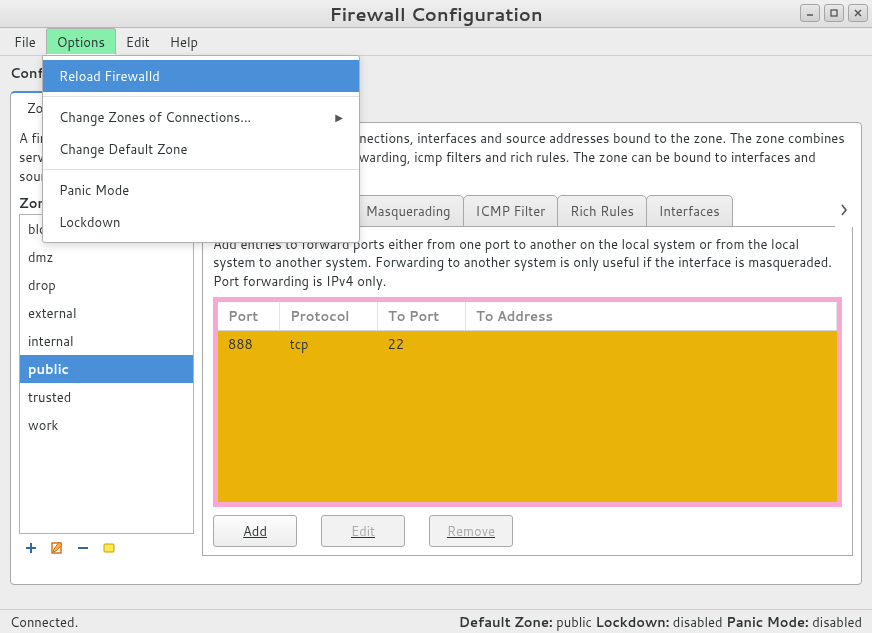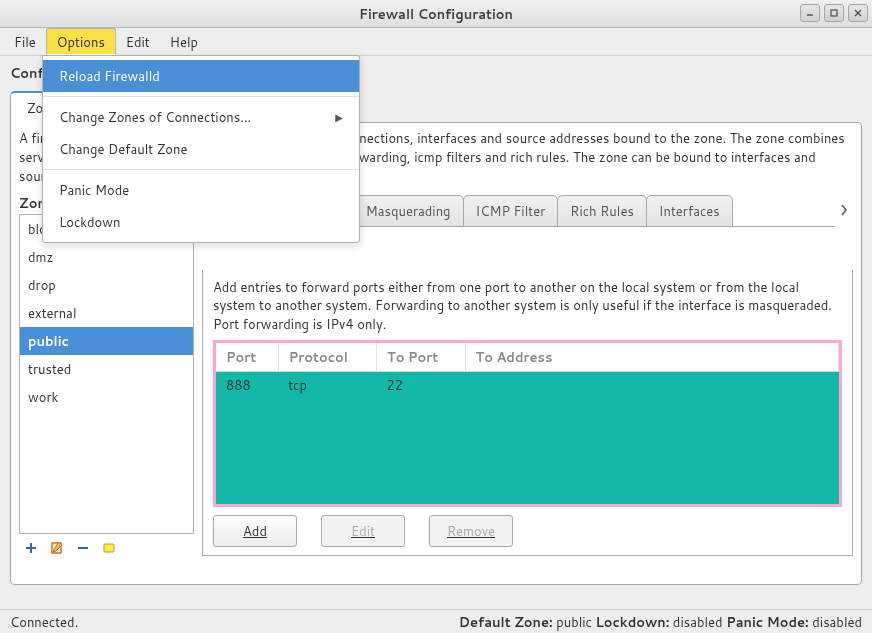--- a/index.html
+++ b/index.html
@@ -1,28 +1,28 @@
 <!DOCTYPE html>
 <html><head>
 <meta charset="utf-8">
 <style>
   * { box-sizing: border-box; margin: 0; padding: 0; }
   body { font-family: "Cantarell", "DejaVu Sans", sans-serif; font-size: 13px; color: #2e3436; background: #ededed; width: 872px; height: 633px; overflow: hidden; }
   
   
   .titlebar { height: 28px; background: linear-gradient(#f0f0f0,#dfdfdf); border-bottom:1px solid #b8b8b8; display:flex; align-items:center; position:relative; }
-  .titlebar .title { position:absolute; left:0; right:0; text-align:center; font-weight:bold; font-size:13px; color:#3c3c3c; }
+  .titlebar .title { position:absolute; left:0; right:0; text-align:center; font-weight:bold; font-size:18px; color:#3c3c3c; }
   .titlebar .controls { position:absolute; right:4px; top:4px; display:flex; gap:4px; }
   .win-btn { width:20px; height:18px; background:linear-gradient(#e8e8e8,#d0d0d0); border:1px solid #a5a5a5; border-radius:3px; display:flex; align-items:center; justify-content:center; color:#555; cursor:pointer; }
   .win-btn svg { width:10px; height:10px; }
 
   
   .menubar { height:28px; background:#ededed; display:flex; align-items:stretch; padding:0 4px; border-bottom:1px solid #d0d0d0; }
   .menu-item { padding:0 10px; display:flex; align-items:center; cursor:pointer; }
-  .menu-item.open { background:#fde047; border:1px solid #b0b0b0; border-bottom:1px solid #fff; border-radius:3px 3px 0 0; position:relative; z-index:20; }
+  .menu-item.open { background:#86efac; border:1px solid #b0b0b0; border-bottom:1px solid #fff; border-radius:3px 3px 0 0; position:relative; z-index:20; }
   
   
   .dropdown { position:absolute; left:42px; top:55px; width:318px; background:#fff; border:1px solid #b0b0b0; border-radius:0 3px 3px 3px; box-shadow:0 3px 8px rgba(0,0,0,0.15); z-index:19; padding:4px 0; }
   .dropdown .dd-item { padding:7px 16px; display:flex; align-items:center; justify-content:space-between; cursor:pointer; }
   .dropdown .dd-item.selected { background:#4a90d9; color:#fff; }
   .dropdown .dd-sep { height:1px; background:#e0e0e0; margin:4px 0; }
   .dd-arrow { font-size:10px; color:#555; }
 
   
   .config-row { padding:8px 10px 4px; font-size:13px; }
@@ -47,23 +47,23 @@
   .tb-ico { width:16px; height:16px; display:flex; align-items:center; justify-content:center; cursor:pointer; }
 
   
   .right-col { flex:1; display:flex; flex-direction:column; }
   .inner-tab-row { display:flex; align-items:center; position:relative; }
   .scroll-arrow { width:18px; height:30px; display:flex; align-items:center; justify-content:center; color:#555; cursor:pointer; }
   .inner-tabs-wrap { flex:1; overflow:hidden; position:relative; border-bottom:1px solid #a8a8a8; }
   .inner-tabs { display:flex; gap:0; position:relative; top:1px; }
   .inner-tab { padding:6px 12px; border:1px solid #a8a8a8; background:linear-gradient(#f0f0f0,#e4e4e4); border-radius:5px 5px 0 0; cursor:pointer; white-space:nowrap; margin-right:-1px; color:#555; }
   .inner-tab.active { background:#fff; border-top:2px solid #4a90d9; border-bottom:1px solid #fff; color:#2e3436; z-index:3; position:relative; }
-  .inner-panel { flex:1; border:1px solid #a8a8a8; border-top:none; background:#fff; padding:8px 10px; display:flex; flex-direction:column;margin-top:43px; }
+  .inner-panel { flex:1; border:1px solid #a8a8a8; border-top:none; background:#fff; padding:8px 10px; display:flex; flex-direction:column; }
   .inner-panel .pdesc { font-size:13px; line-height:1.45; margin-bottom:6px; }
-  .grid { flex:1; border:3px solid #f9a8d4; background:#14b8a6; overflow:auto; }
+  .grid { flex:1; border:5px solid #f9a8d4; background:#eab308; overflow:auto; }
   .grid table { border-collapse:collapse; width:100%; }
   .grid th { text-align:left; font-weight:bold; color:#888; padding:5px 10px; border-right:1px solid #e3e3e3; border-bottom:1px solid #d6d6d6; background:#fff; }
   .grid td { padding:4px 10px; }
   .btn-row { display:flex; gap:24px; margin-top:8px;text-decoration:underline; }
   .btn { min-width:84px; padding:6px 14px; background:linear-gradient(#fdfdfd,#ececec); border:1px solid #a8a8a8; border-radius:3px; cursor:pointer; text-align:center; }
   .btn.disabled { color:#aaa; cursor:default; background:#f2f2f2; }
 
   
   .statusbar { position:absolute; bottom:0; left:0; right:0; height:24px; border-top:1px solid #cfcfcf; background:#ededed; display:flex; align-items:center; padding:8px 10px; font-size:13px; }
   .statusbar .right { margin-left:auto; }
@@ -132,20 +132,21 @@
     <div class="desc">A firewall zone defines the level of trust for network connections, interfaces and source addresses bound to the zone. The zone combines services, ports, protocols, masquerading, port/packet forwarding, icmp filters and rich rules. The zone can be bound to interfaces and source addresses.</div>
     <div class="zone-row">
 
       <div class="zone-col">
         <div class="zone-header">Zone</div>
         <div class="zone-list" id="zone-list">
             <div class="zone-item">block</div>
             <div class="zone-item">dmz</div>
             <div class="zone-item">drop</div>
             <div class="zone-item">external</div>
+            <div class="zone-item">internal</div>
             <div class="zone-item selected">public</div>
             <div class="zone-item">trusted</div>
             <div class="zone-item">work</div>
           </div>
         <div class="zone-toolbar">
           <div class="tb-ico">
               <svg width="14" height="14" viewBox="0 0 14 14">
                 <line x1="7" y1="2" x2="7" y2="12" stroke="#3465a4" stroke-width="2"></line>
                 <line x1="2" y1="7" x2="12" y2="7" stroke="#3465a4" stroke-width="2"></line>
               </svg>

